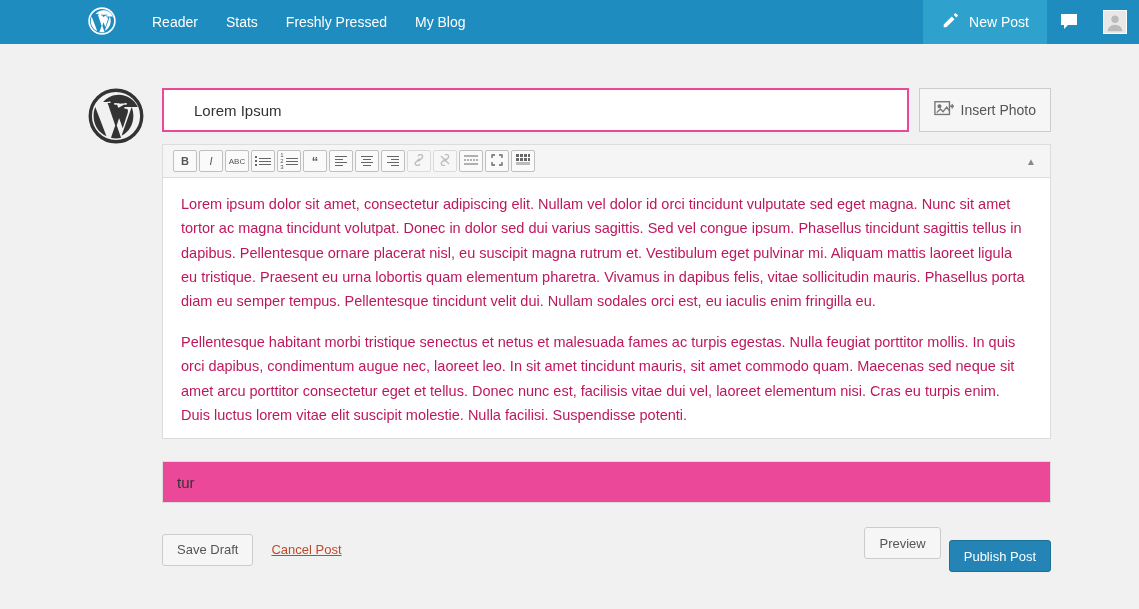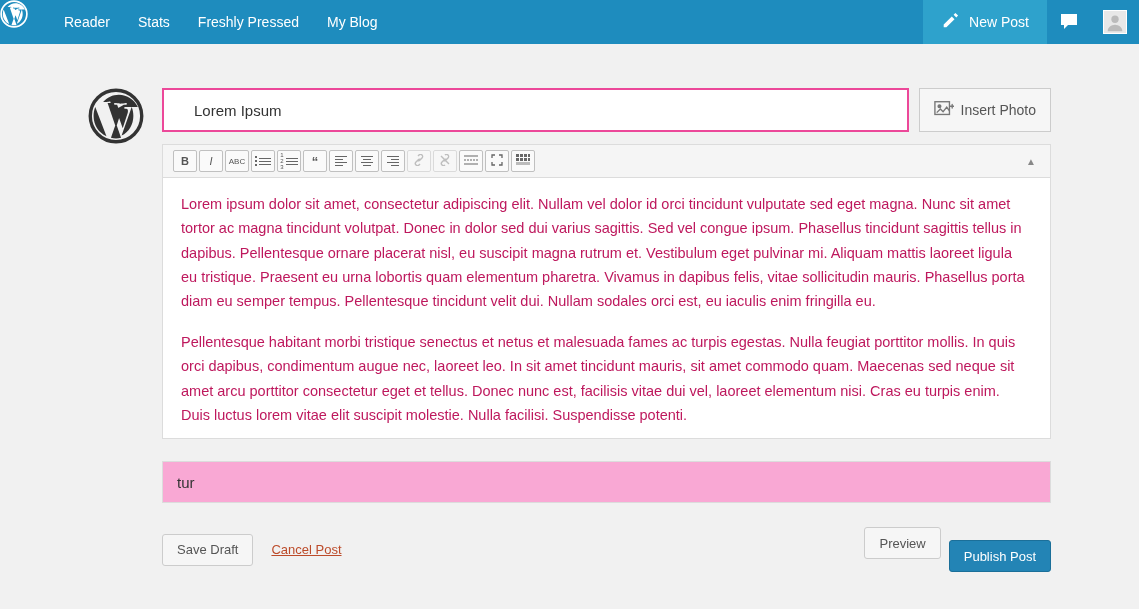--- a/index.html
+++ b/index.html
@@ -1,20 +1,20 @@
 <!DOCTYPE html>
 <html><head>
 <meta charset="utf-8">
 <style>
 * { box-sizing: border-box; margin: 0; padding: 0; }
 body { font-family: "Helvetica Neue", Arial, sans-serif; background: #f1f1f1; width: 1139px; height: 609px; overflow: hidden; }
 
 
 .topbar { height: 44px; background: #1e8cbe; display: flex; align-items: stretch; color: #fff; font-size: 14px; }
-.topbar-left { display: flex; align-items: flex-start; }
+.topbar-left { display: flex; align-items: center; padding-left: 88px; }
 .wp-logo-top { width: 28px; height: 28px; margin-right: 22px; }
 .nav-link { color: #fff; padding: 0 14px; display: flex; align-items: center; height: 100%; cursor: pointer; }
 .topbar-right { margin-left: auto; display: flex; align-items: stretch; }
 .new-post-btn { background: #2ea2cc; display: flex; align-items: center; padding: 0 18px; cursor: pointer; font-weight: 400; }
 .new-post-btn svg { margin-right: 10px; }
 .noti-btn, .avatar-btn { background: #1e8cbe; display: flex; align-items: center; padding: 0 12px; cursor: pointer; }
 .avatar-img { width: 24px; height: 24px; background: #e8e8e8; border: 1px solid #fff; }
 
 
 .wrap { display: flex; padding: 44px 88px 0 88px; }
@@ -33,21 +33,21 @@
 .tb-lines { display: flex; flex-direction: column; gap: 2px; }
 .tb-lines span { width: 12px; height: 1px; background: #666; display: block; }
 .tb-align { display:flex; flex-direction:column; gap:2px; width:12px; }
 .tb-align span{ height:1px; background:#666; display:block; }
 .toolbar-spacer { flex: 1; }
 .collapse-toggle { width: 18px; height: 22px; display: flex; align-items: center; justify-content: center; color: #888; cursor: pointer; font-size: 10px; }
 
 .content-area { position: relative; height: 260px; overflow-y: scroll; padding: 14px 18px; font-size: 14.5px; color: #be185d; line-height: 1.68; }
 .content-area p { margin-bottom: 16px; }
 
-.tags-input { width: 100%; height: 42px; border: 1px solid #dcdcdc; background: #f9a8d4; padding: 0 14px; margin-top: 22px; font-size: 15px; color: #333; }
+.tags-input { width: 100%; height: 42px; border: 1px solid #dcdcdc; background: #ec4899; padding: 0 14px; margin-top: 22px; font-size: 15px; color: #333; }
 
 .actions-row { display: flex; align-items: center; margin-top: 24px; }
 .btn { height: 32px; border: 1px solid #ccc; background: #f6f6f6; padding: 0 14px; font-size: 13px; cursor: pointer; color: #555; border-radius: 3px; }
 .btn + .btn { margin-left: 8px; }
 .cancel-link { color: #bc4b2a; text-decoration: underline; margin-left: 18px; cursor: pointer; font-size: 13px; }
 .actions-right { margin-left: auto; display: flex; }
 .btn-primary { background: #2384b5; border-color: #1b6f99; color: #fff; margin-left: 10px; margin-top: 13px; }
 
 
 .content-area::-webkit-scrollbar { width: 16px; }

